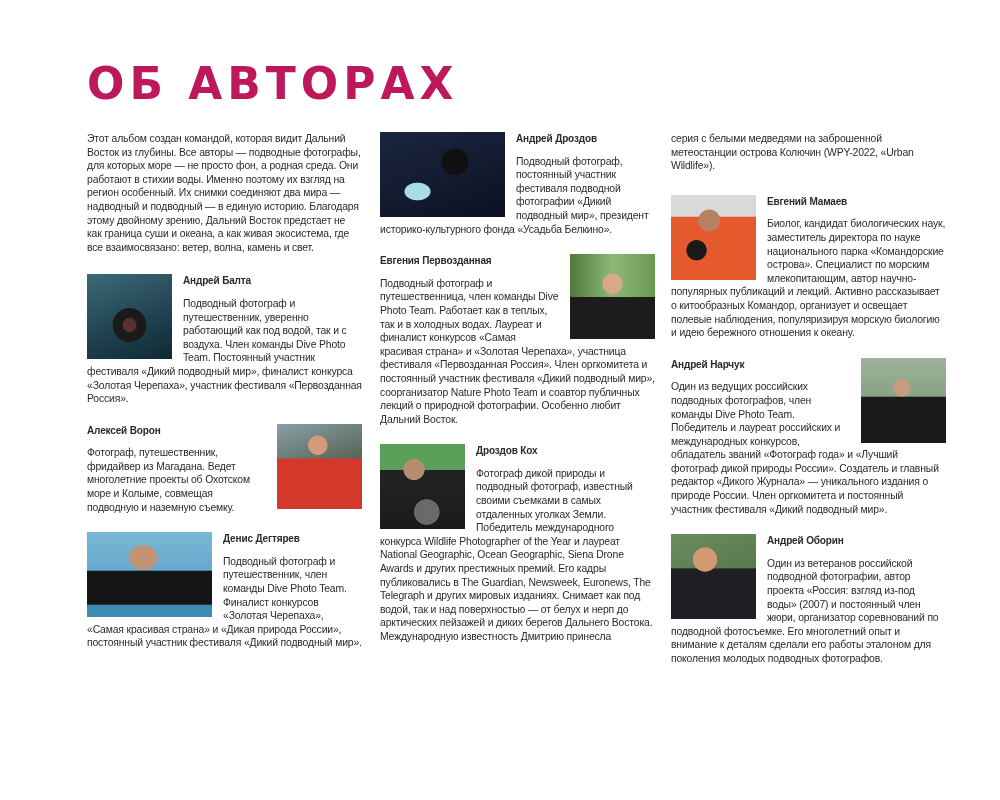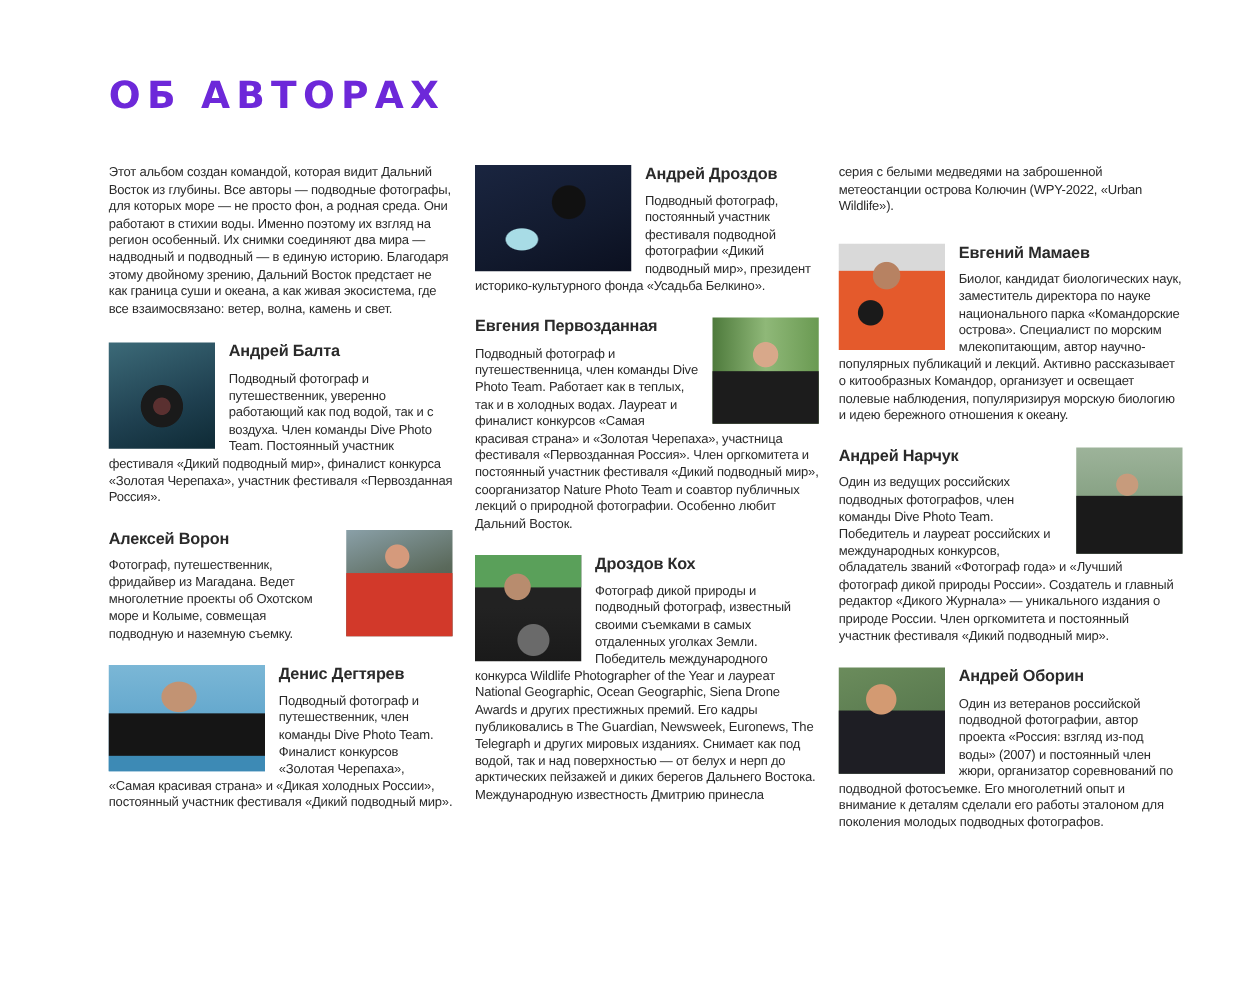--- a/index.html
+++ b/index.html
@@ -1,29 +1,29 @@
 <!DOCTYPE html>
 <html><head>
 <meta charset="utf-8">
 <style>
   html, body { margin: 0; padding: 0; background: #ffffff; }
   body { width: 1000px; height: 800px; position: relative; overflow: hidden;
          font-family: "Liberation Sans", sans-serif; color: #2a2a2a; }
   .title { position: absolute; left: 87px; top: 62px; margin: 0;
            font-family: "DejaVu Sans", sans-serif; font-weight: bold;
-           font-size: 30px; letter-spacing: 5px; color: #6d28d9; line-height: 1; }
+           font-size: 44px; letter-spacing: 5px; color: #be185d; line-height: 1; }
   .col { position: absolute; top: 132px; width: 275px; font-size: 10.4px; line-height: 13.6px;
          font-family: "Liberation Sans", sans-serif; letter-spacing: -0.15px; }
   .col1 { left: 87px; }
   .col2 { left: 380px; }
   .col3 { left: 671px; }
   .intro { margin: 0 0 20px 0; }
   .author { position: relative; margin-bottom: 18px; }
   .author::after { content: ""; display: block; clear: both; }
-  .name { font-weight: bold; font-size: 13px; margin: 0 0 9px 0; }
+  .name { font-weight: bold; font-size: 10px; margin: 0 0 9px 0; }
   .bio { margin: 0; }
   .photo { width: 85px; height: 85px; margin-bottom: 2px; }
   .photo.wide { width: 125px; height: 85px; }
   .photo.left { float: left; margin-right: 11px; }
   .photo.right { float: right; margin-left: 11px; }
   .ph-balta { background: radial-gradient(circle at 50% 60%, #5a3030 0 10%, #1a1a1a 11% 25%, transparent 26%),
               linear-gradient(160deg, #3c6a78, #1f4050 60%, #0e2a35); }
   .ph-voron { background: radial-gradient(circle at 48% 25%, #d59a7c 0 12%, transparent 13%),
               linear-gradient(180deg, transparent 40%, #d2392a 41% 100%),
               linear-gradient(160deg, #8aa0a8, #5b6a5c 50%, #3b4636); }
@@ -66,21 +66,21 @@
 
   <div class="author" style="margin-top:12px;">
     <div class="photo right ph-voron"></div>
     <div class="name">Алексей Ворон</div>
     <p class="bio">Фотограф, путешественник, фридайвер из Магадана. Ведет многолетние проекты об Охотском море и Колыме, совмещая подводную и наземную съемку.</p>
   </div>
 
   <div class="author">
     <div class="photo wide left ph-degtyarev"></div>
     <div class="name">Денис Дегтярев</div>
-    <p class="bio">Подводный фотограф и путешественник, член команды Dive Photo Team. Финалист конкурсов «Золотая Черепаха», «Самая красивая страна» и «Дикая холодных России», постоянный участник фестиваля «Дикий подводный мир».</p>
+    <p class="bio">Подводный фотограф и путешественник, член команды Dive Photo Team. Финалист конкурсов «Золотая Черепаха», «Самая красивая страна» и «Дикая природа России», постоянный участник фестиваля «Дикий подводный мир».</p>
   </div>
 </div>
 
 <div class="col col2">
   <div class="author">
     <div class="photo wide left ph-drozdov"></div>
     <div class="name">Андрей Дроздов</div>
     <p class="bio">Подводный фотограф, постоянный участник фестиваля подводной фотографии «Дикий подводный мир», президент историко-культурного фонда «Усадьба Белкино».</p>
   </div>
 

